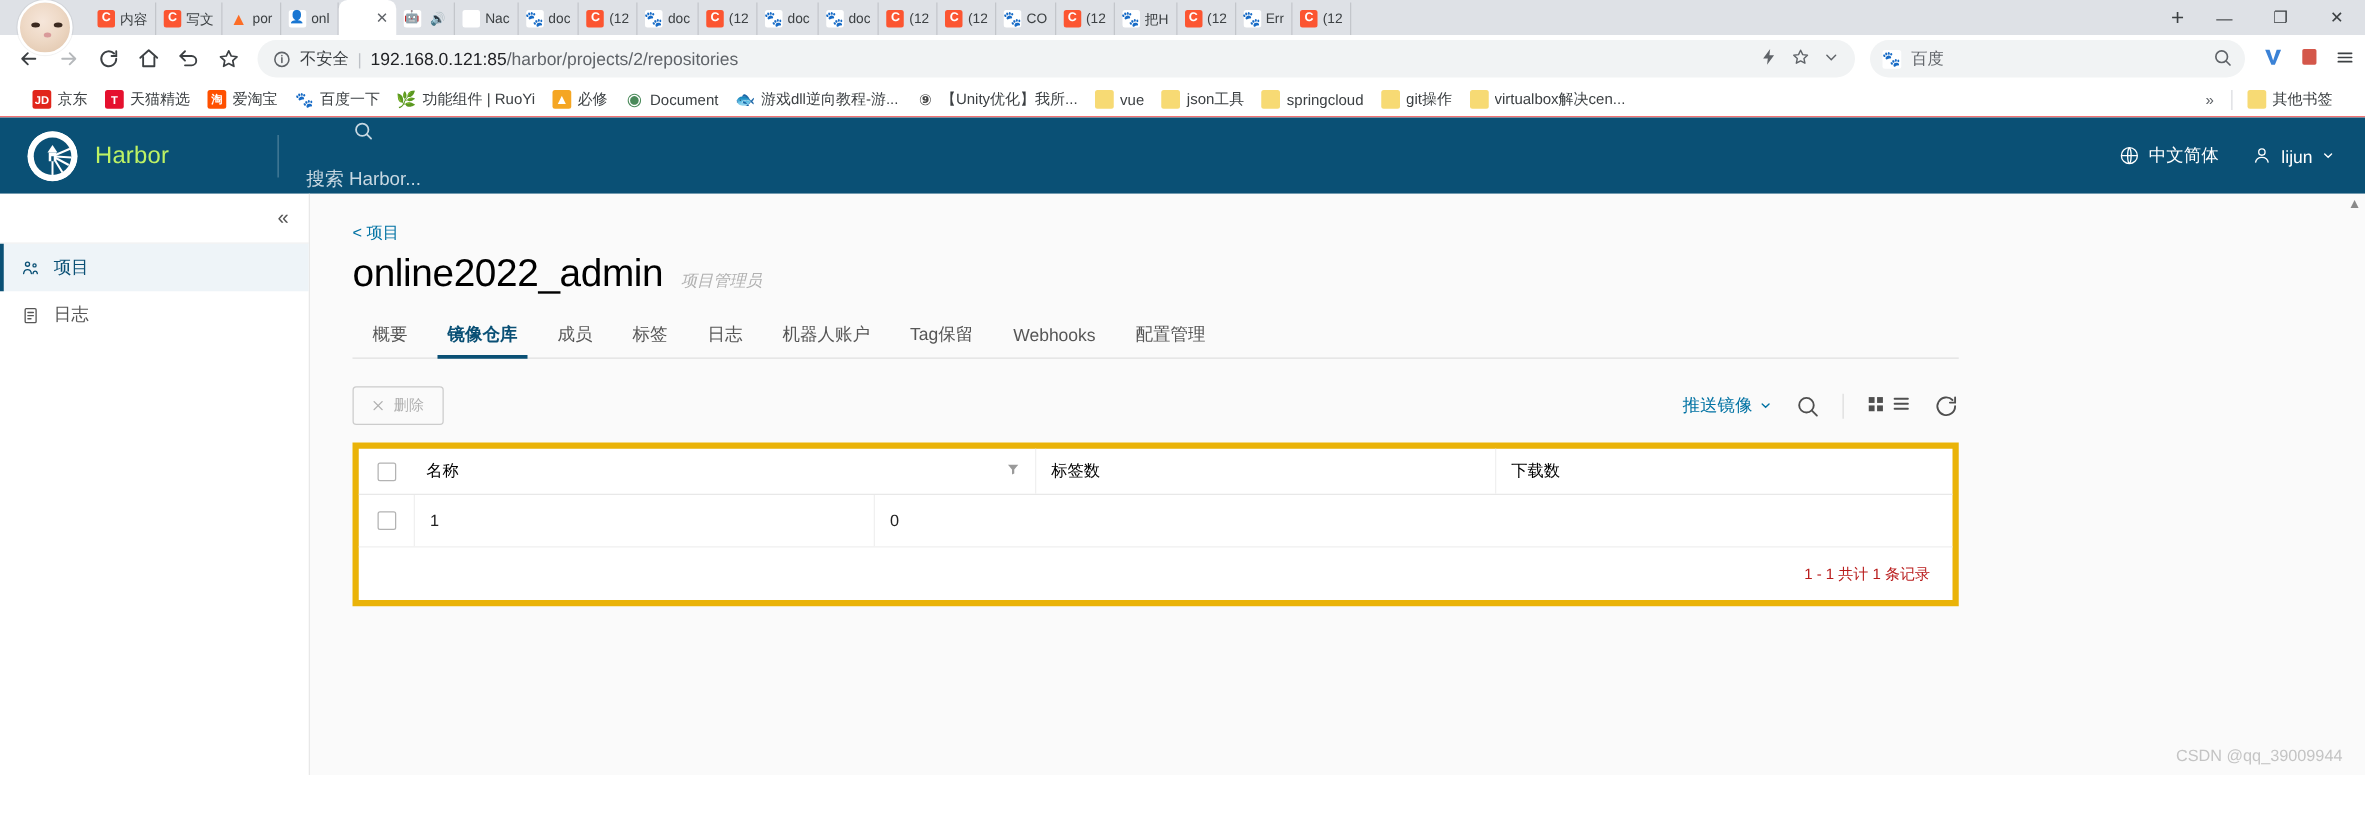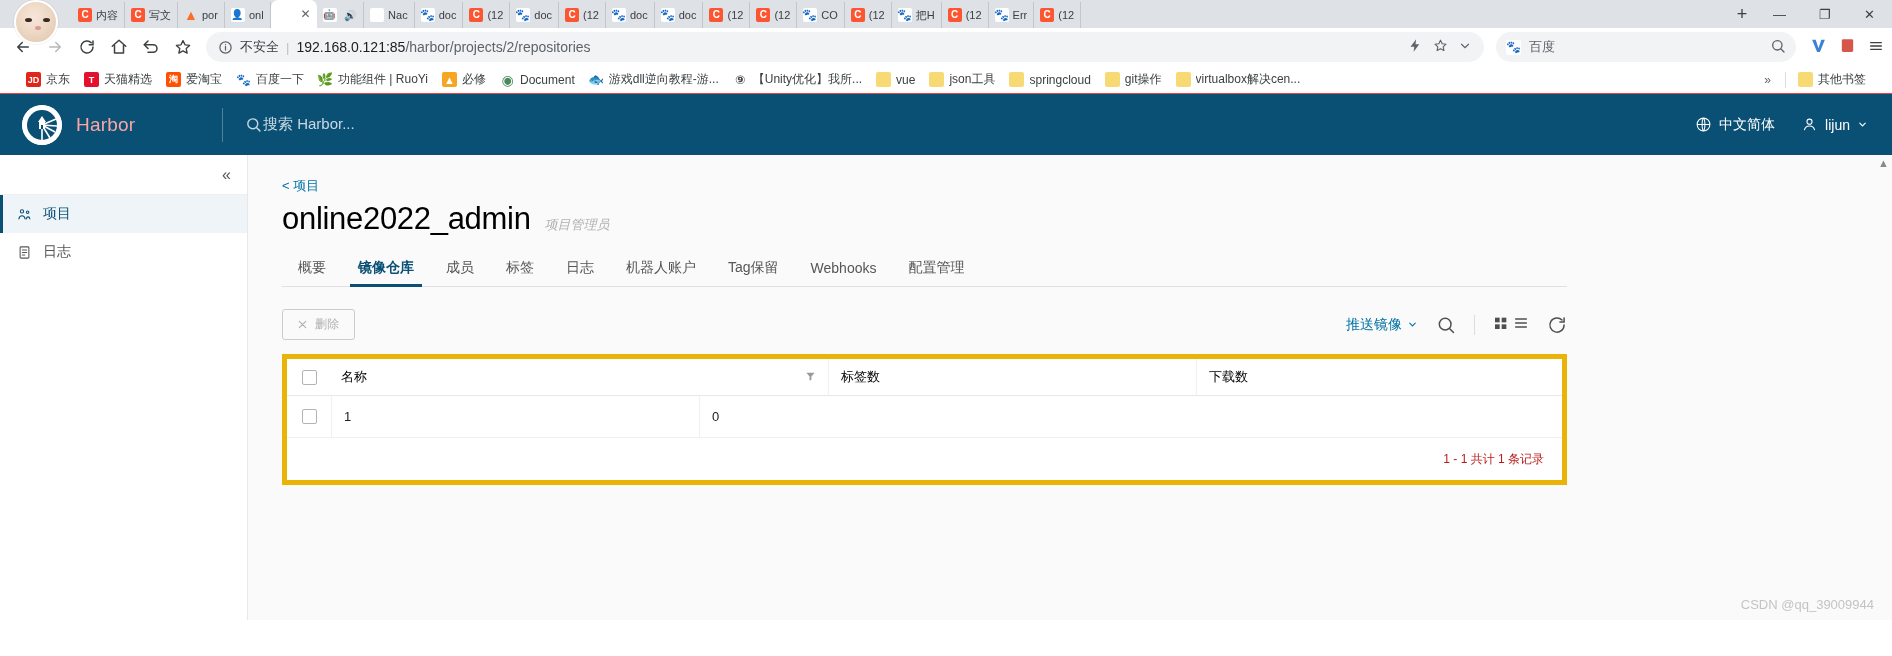--- a/index.html
+++ b/index.html
@@ -221,27 +221,28 @@
     flex: 0 0 61px;
   }
   .hb-logo-wrap { display: flex; align-items: center; gap: 14px; padding-left: 22px; width: 222px; }
   .hb-logo {
     width: 40px; height: 40px; border-radius: 50%;
     background: #ffffff;
     display: flex; align-items: center; justify-content: center;
     position: relative; overflow: hidden;
   }
   .hb-logo svg { display: block; }
-  .hb-title { font-size: 19px; font-weight: normal; letter-spacing: .2px; color: #fca5a5; }
+  .hb-title { font-size: 19px; font-weight: normal; letter-spacing: .2px; color: #bef264; }
   .hb-divider { width: 1px; height: 34px; background: rgba(255,255,255,0.28); }
   .hb-search {
-    display: flex; align-items: center; gap: 1px;
+    display: flex; align-items: center; gap: 21px;
     padding-left: 22px;
     color: #c8d8e2;
     font-size: 15px;
+    flex-direction: column;
   }
   .hb-right { margin-left: auto; display: flex; align-items: center; gap: 26px; padding-right: 24px; }
   .hb-lang, .hb-user { display: flex; align-items: center; gap: 7px; font-size: 14px; color: #ffffff; }
 
   .app-body { flex: 1 1 auto; display: flex; min-height: 0; }
 
   .sidebar {
     width: 248px; flex: 0 0 248px;
     background: #ffffff;
     border-right: 1px solid #e8e8e8;

